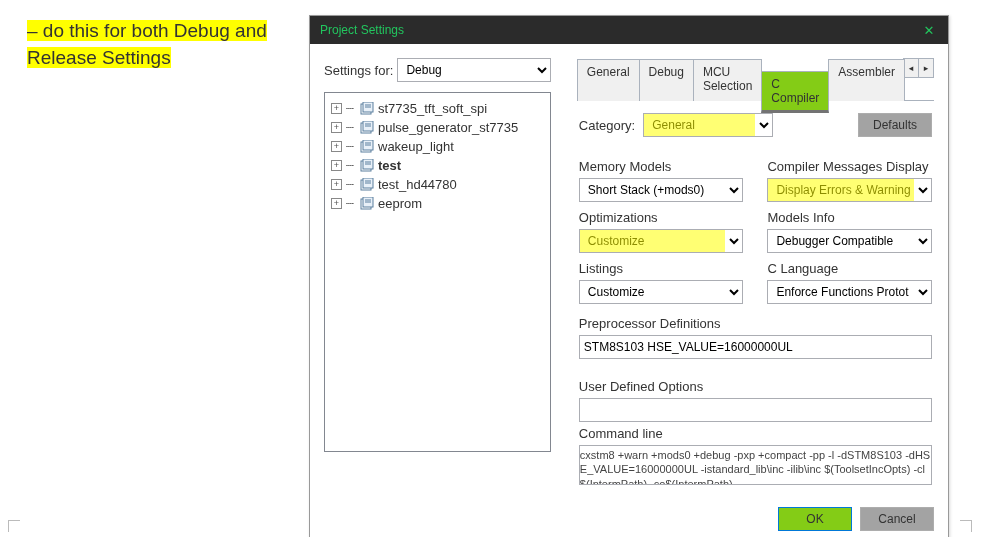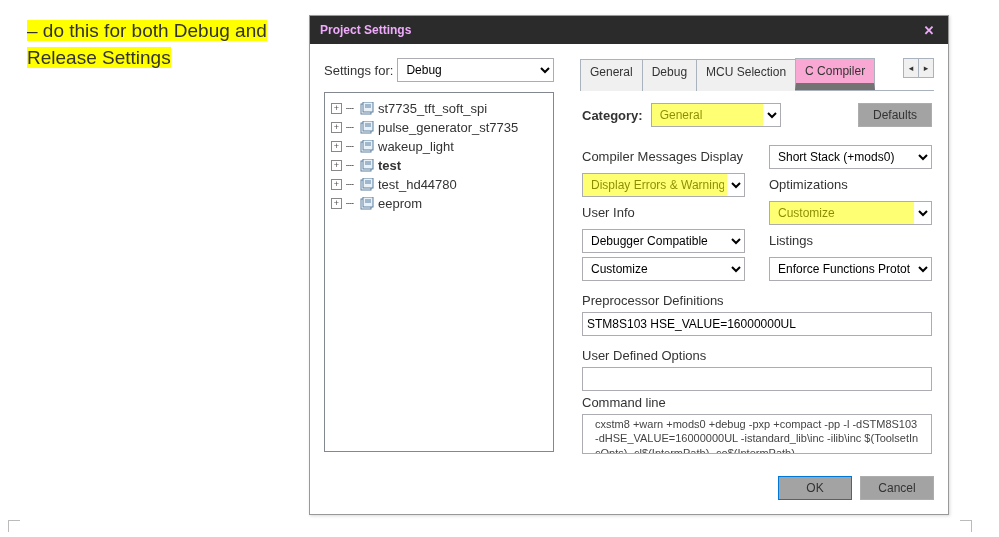--- a/index.html
+++ b/index.html
@@ -20,27 +20,26 @@
     position: absolute;
     left: 309px;
     top: 15px;
     width: 640px;
     background: #fff;
     border: 1px solid #999;
     box-shadow: 1px 1px 3px rgba(0,0,0,0.15);
   }
   .titlebar {
     background: #2b2b2b;
-    color: #f0abfc;
+    color: #22c55e;
     height: 28px;
     display: flex;
     align-items: center;
     padding: 0 10px;
     font-size: 12px;
-    font-weight: bold;
   }
   .titlebar .spacer { flex: 1; }
   .titlebar .close { width: 18px; text-align: center; cursor: default; font-size: 13px; }
   
   .body { display: flex; padding: 14px 14px 10px 14px; gap: 26px; }
   
   .left { width: 230px; display: flex; flex-direction: column; }
   .settings-for-row { display: flex; align-items: center; gap: 4px; margin-bottom: 10px; }
   .settings-for-row label { font-size: 13px; }
   .sf-select { flex: 1; }
@@ -86,34 +85,34 @@
     padding: 5px 9px;
     font-size: 12px;
     border: 1px solid #aab2bd;
     border-bottom: none;
     margin-right: -1px;
     background: #f0f0f0;
     position: relative;
     top: 1px;
     cursor: default;
   }
-  .tab.active { background: #f9a8d4; border-bottom: 7px solid #737373; top: 0; }
+  .tab.active { background: #84cc16; border-bottom: 3px solid #737373; top: 13px; }
   .tab-scroll { margin-left: auto; display: flex; }
   .tab-scroll-btn {
     width: 16px; height: 20px;
     border: 1px solid #aab2bd;
     display: flex; align-items: center; justify-content: center;
     font-size: 9px;
     background: #f0f0f0;
     margin-left: -1px;
   }
   
   .panel { padding: 12px 2px 2px 2px; }
   .cat-row { display: flex; align-items: center; gap: 8px; margin-bottom: 18px; }
-  .cat-row label { font-size: 13px; font-weight: bold; }
+  .cat-row label { font-size: 13px; }
   .cat-select-wrap { position: relative; }
   .defaults-spacer { flex: 1; }
   
   .grid {
     display: grid;
     grid-template-columns: 1fr 1fr;
     column-gap: 24px;
     row-gap: 4px;
   }
   .field-label { font-size: 13px; margin-top: 4px; }
@@ -135,38 +134,38 @@
   
   .hl-wrap { position: relative; }
   .sel-hl { position: absolute; left: 1px; top: 1px; right: 18px; bottom: 1px; background: #ffff00; pointer-events: none; opacity: 0.55; }
   
   .cmdline-box {
     border: 1px solid #abadb3;
     height: 40px;
     overflow: auto;
     font-size: 11px;
     line-height: 1.3;
-    padding: 2px 12px;
+    padding: 2px 0;
     color: #444;
     white-space: pre-wrap;
     word-break: break-all;
   }
   
   .button {
     min-width: 74px;
     height: 24px;
     border: 1px solid #adadad;
     background: #a3a3a3;
     font-size: 12px;
     display: inline-flex;
     align-items: center;
     justify-content: center;
     cursor: default;
   }
-  .button.primary { border-color: #0078d7; background: #a3a3a3; margin-left: 39px; }
+  .button.primary { border-color: #0078d7; background: #84cc16; margin-left: 39px; }
   
   .footer {
     display: flex;
     justify-content: flex-end;
     gap: 8px;
     padding: 10px 14px 14px 0;
   }
   
   .corner-tl { position: absolute; left: 8px; top: 520px; width: 12px; height: 12px; border-left: 1px solid #bbb; border-top: 1px solid #bbb; }
   .corner-tr { position: absolute; left: 960px; top: 520px; width: 12px; height: 12px; border-right: 1px solid #bbb; border-top: 1px solid #bbb; }
@@ -277,66 +276,69 @@
         </div>
     </div>
 
     <div class="right">
       <div class="tabs">
 
       <div class="tab">General</div>
           <div class="tab">Debug</div>
           <div class="tab">MCU Selection</div>
           <div class="tab active">C Compiler</div>
+          <div class="tab">Assembler</div>
           <div class="tab-scroll">
             <div class="tab-scroll-btn">◂</div>
             <div class="tab-scroll-btn">▸</div>
           </div>
         </div>
 
       <div class="panel">
         <div class="cat-row">
           <label>Category:</label>
           <div class="cat-select-wrap hl-wrap" style="width:130px;">
             <select>
               <option>General</option>
             </select>
             <div class="sel-hl"></div>
           </div>
           <div class="defaults-spacer"></div>
           <div class="button">Defaults</div>
         </div>
 
         <div class="grid">
+          <div class="field-label">Memory Models</div>
           <div class="field-label">Compiler Messages Display</div>
 
           <select><option>Short Stack (+mods0)</option></select>
           <div class="hl-wrap">
             <select><option>Display Errors &amp; Warning</option></select>
             <div class="sel-hl"></div>
           </div>
 
           <div class="field-label">Optimizations</div>
-          <div class="field-label">User Info</div>
+          <div class="field-label">Models Info</div>
 
           <div class="hl-wrap">
             <select><option>Customize</option></select>
             <div class="sel-hl"></div>
           </div>
           <select><option>Debugger Compatible</option></select>
 
           <div class="field-label">Listings</div>
+          <div class="field-label">C Language</div>
 
           <select><option>Customize</option></select>
           <select><option>Enforce Functions Protot</option></select>
 
           <div class="field-label full" style="margin-top:8px;">Preprocessor Definitions</div>
           <div class="full"><input type="text" class="pp-input pp-hl" value="STM8S103 HSE_VALUE=16000000UL" style=""></div>
 
-          <div class="field-label full" style="margin-top:8px;">User Defined Options</div>
+          <div class="field-label full" style="margin-top:16px;">User Defined Options</div>
           <div class="full"><input type="text" class="ud-input" value="" style=""></div>
 
           <div class="field-label full" style="margin-top:0;">Command line</div>
           <div class="full cmdline-box">cxstm8 +warn +mods0 +debug -pxp +compact -pp -l -dSTM8S103 -dHSE_VALUE=16000000UL -istandard_lib\inc -ilib\inc $(ToolsetIncOpts) -cl$(IntermPath) -co$(IntermPath)</div>
         </div>
       </div>
     </div>
   </div>
 
   <div class="footer">

